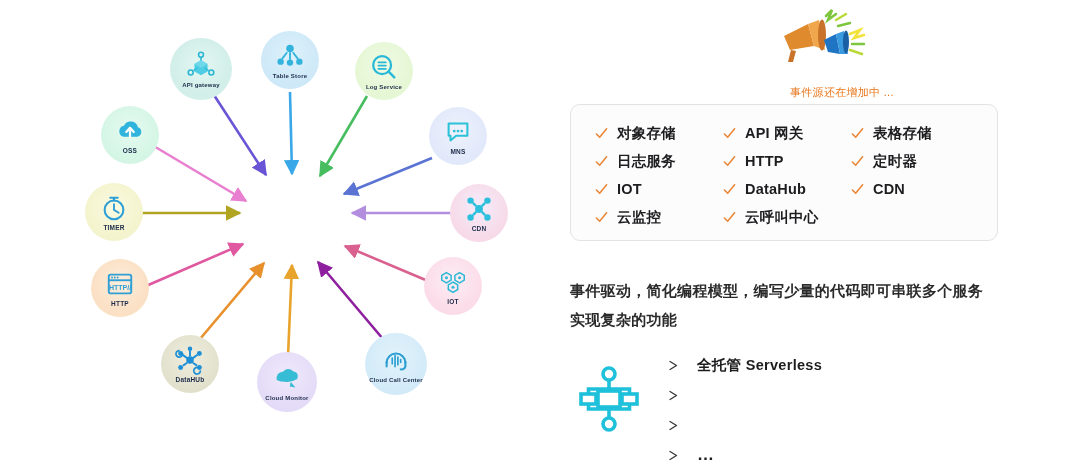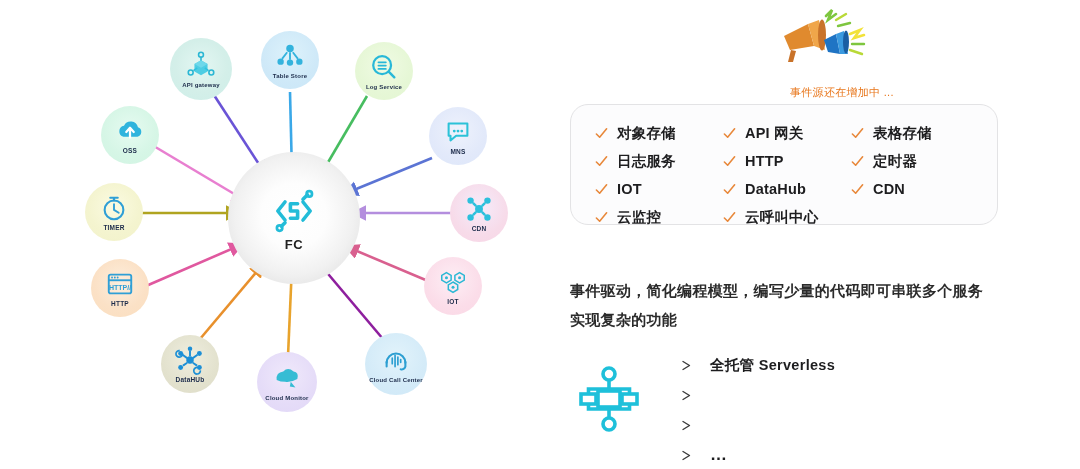--- a/index.html
+++ b/index.html
@@ -51,22 +51,22 @@
   }
   .mega{position:absolute;left:238px;top:6px;width:108px;height:62px;}
   .mega-cap{
     position:absolute;left:250px;top:85px;
     font-size:11px;font-weight:normal;color:#e8761b;letter-spacing:.3px;
     white-space:nowrap;
     text-align:center;
   }
 
   .checkbox-card{
-    position:absolute;left:30px;top:104px;width:428px;height:121px;
-    border:1px solid #e3e3e5;border-radius:18px;background:#fcfcfd;
+    position:absolute;left:30px;top:104px;width:428px;height:137px;
+    border:1px solid #e3e3e5;border-radius:10px;background:#fcfcfd;
     box-sizing:border-box;
   }
   .check-grid{
     position:absolute;left:24px;top:14px;width:392px;
     display:grid;grid-template-columns:128px 128px 136px;
     grid-auto-rows:28px;align-items:center;
   }
   .chk-item{display:flex;align-items:center;gap:9px;}
   .chk-mark{
     width:13px;height:13px;flex:none;display:block;
@@ -75,21 +75,21 @@
     font-size:14.5px;font-weight:bold;color:#1d1d1f;white-space:nowrap;letter-spacing:.2px;
   }
 
   .para{
     position:absolute;left:30px;top:276px;width:420px;
     font-size:15px;font-weight:bold;color:#2b2b2b;line-height:29px;letter-spacing:.3px;
   }
 
   .flowicon{position:absolute;left:39px;top:365px;width:60px;height:68px;}
 
-  .bullets{position:absolute;left:141px;top:350px;width:330px;}
+  .bullets{position:absolute;left:128px;top:350px;width:330px;}
   .bul{display:flex;align-items:center;height:30px;gap:18px;}
   .bul-arrow{width:11px;height:11px;flex:none;display:block;}
   .bul-lab{font-size:14.5px;font-weight:bold;color:#1d1d1f;white-space:nowrap;letter-spacing:.3px;}
   .bul-lab.dots{font-size:17px;letter-spacing:2px;}
 </style>
 </head>
 <body>
 
 <div class="page">
 
@@ -142,34 +142,20 @@
       <line x1="152" y1="145" x2="246" y2="201" stroke="#e87fd0" stroke-width="2.6" marker-end="url(#ah-e)"></line>
       <line x1="140" y1="213" x2="240" y2="213" stroke="#b0a420" stroke-width="2.6" marker-end="url(#ah-f)"></line>
       <line x1="146" y1="286" x2="243" y2="244" stroke="#e0589f" stroke-width="2.6" marker-end="url(#ah-g)"></line>
       <line x1="452" y1="213" x2="352" y2="213" stroke="#b48ede" stroke-width="2.6" marker-end="url(#ah-h)"></line>
       <line x1="428" y1="281" x2="345" y2="246" stroke="#d9608f" stroke-width="2.6" marker-end="url(#ah-i)"></line>
       <line x1="200" y1="339" x2="264" y2="263" stroke="#e8902c" stroke-width="2.6" marker-end="url(#ah-j)"></line>
       <line x1="288" y1="356" x2="292" y2="265" stroke="#e8a32c" stroke-width="2.6" marker-end="url(#ah-k)"></line>
       <line x1="383" y1="339" x2="318" y2="262" stroke="#8e1f9e" stroke-width="2.6" marker-end="url(#ah-l)"></line>
     </svg>
 
-    <div class="hub">
-      <svg class="hub-logo" viewBox="0 0 60 60">
-        <g fill="none" stroke="#23bcd8" stroke-width="4" stroke-linecap="round" stroke-linejoin="round">
-          <path d="M20 20 L12 30 L20 40"></path>
-          <path d="M40 20 L48 30 L40 40"></path>
-          <path d="M34 22 L26 22 L26 30 L34 30 L34 38 L26 38"></path>
-          <path d="M40 17 L45 12"></path>
-          <path d="M20 43 L16 47"></path>
-        </g>
-        <circle cx="47" cy="11" r="3" fill="none" stroke="#23bcd8" stroke-width="3"></circle>
-        <circle cx="14" cy="49" r="3" fill="none" stroke="#23bcd8" stroke-width="3"></circle>
-      </svg>
-      <span class="hub-label">FC</span>
-    </div>
 
     <div class="node wide" style="left:170px;top:38px;width:62px;height:62px;background:radial-gradient(circle at 50% 45%, #e4f7f3 0%, #d4efe9 55%, #cdeee8 100%);">
       <svg class="n-ico" viewBox="0 0 32 32">
         <g fill="none" stroke="#2bb7d4" stroke-width="1.7">
           <circle cx="16" cy="5" r="2.6"></circle>
             <circle cx="5" cy="24" r="2.6"></circle>
             <circle cx="27" cy="24" r="2.6"></circle>
           <path d="M16 7.6 L16 12 M8 22 L12 19 M24 22 L20 19"></path>
         </g>
         <path d="M16 11 L23 15 L23 23 L16 27 L9 23 L9 15 Z" fill="#34c6e0" opacity=".85"></path>

